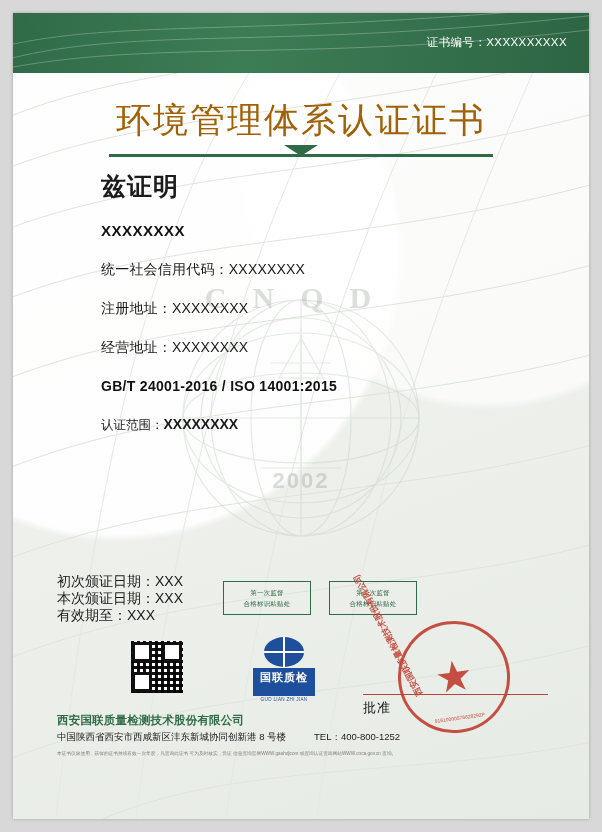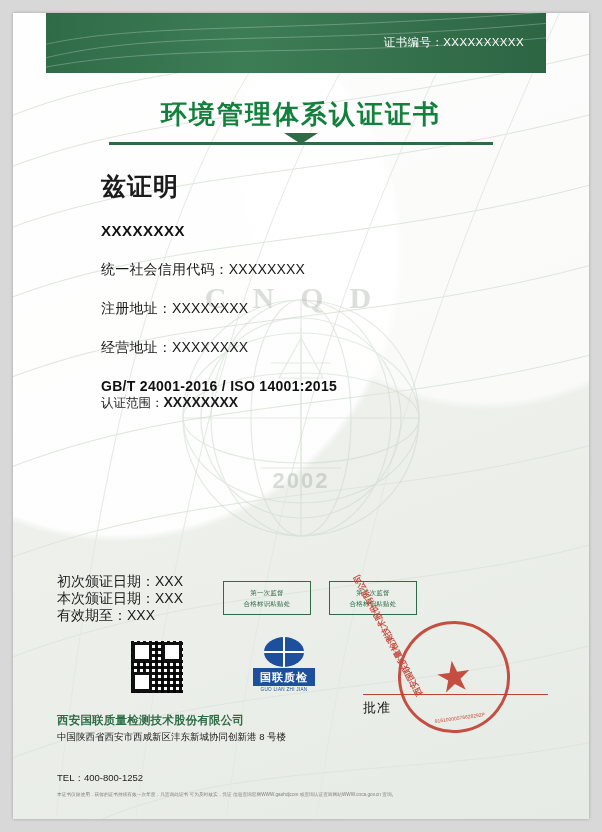--- a/index.html
+++ b/index.html
@@ -42,24 +42,23 @@
     width: 300px;
     height: 300px;
     transform: translateX(-50%);
     opacity: 0.5;
   }
 
   
   .header-band {
     position: absolute;
     left: 0; top: 0;
-    width: 500px;
+    width: 576px;
     height: 60px;
     background: linear-gradient(95deg, #2f6b47 0%, #3d7d56 40%, #2d6543 100%);
-    margin-left: 33px;
   }
   .header-band .swirl {
     position: absolute; inset: 0;
     opacity: .25;
   }
   .cert-no {
     position: absolute;
     right: 22px;
     top: 22px;
     color: #ffffff;
@@ -70,23 +69,23 @@
 
   
   .title-wrap {
     position: absolute;
     left: 0; right: 0;
     top: 84px;
     text-align: center;
   }
   .main-title {
     font-family: "Liberation Serif", serif;
-    font-weight: bold;
-    font-size: 26px;
-    color: #15803d;
+    font-weight: normal;
+    font-size: 35px;
+    color: #a16207;
     letter-spacing: 2px;
     text-shadow: 0 1px 0 rgba(255,255,255,.6);
   }
   .title-rule {
     margin: 10px auto 0;
     width: 384px;
     height: 3px;
     background: #2f6b47;
     position: relative;
   }
@@ -128,20 +127,21 @@
     font-size: 14px;
     color: #1a1a1a;
     margin-bottom: 21px;
     letter-spacing: .2px;
   }
   .line.tight { margin-bottom: 18px; }
   .standard {
     font-size: 14px;
     font-weight: bold;
     color: #111;
+    margin-bottom: 22px;
     letter-spacing: .3px;
   }
   .scope {
     font-size: 12.5px;
     color: #1a1a1a;
   }
   .scope b { font-size: 14px; }
 
   
   .dates {
@@ -224,21 +224,21 @@
   .accred .globe-mark::after {
     content:"";
     position:absolute; left:50%; top:0; bottom:0;
     width:2px; background:#fff; transform: translateX(-50%);
   }
   .accred .label {
     background: #1d4f9c;
     color: #fff;
     font-size: 11px;
     font-weight: bold;
-    padding: 2px 0 1px;
+    padding: 2px 0 11px;
     letter-spacing: 1px;
     margin-top: 1px;
   }
   .accred .sub {
     font-size: 4.6px;
     color: #1d4f9c;
     letter-spacing: .3px;
     margin-top: 1px;
   }
 
@@ -317,21 +317,20 @@
     font-size: 11.5px;
     font-weight: bold;
     letter-spacing: .2px;
   }
   .addr-row {
     margin-top: 3px;
     font-size: 9.5px;
     color: #222;
     display: flex;
     gap: 28px;
-    flex-direction: column;
   }
   .fineprint {
     margin-top: 6px;
     font-size: 4.7px;
     color: #7d7d7d;
     letter-spacing: 0;
     line-height: 7px;
     width: 500px;
   }
   .watermark-year {

